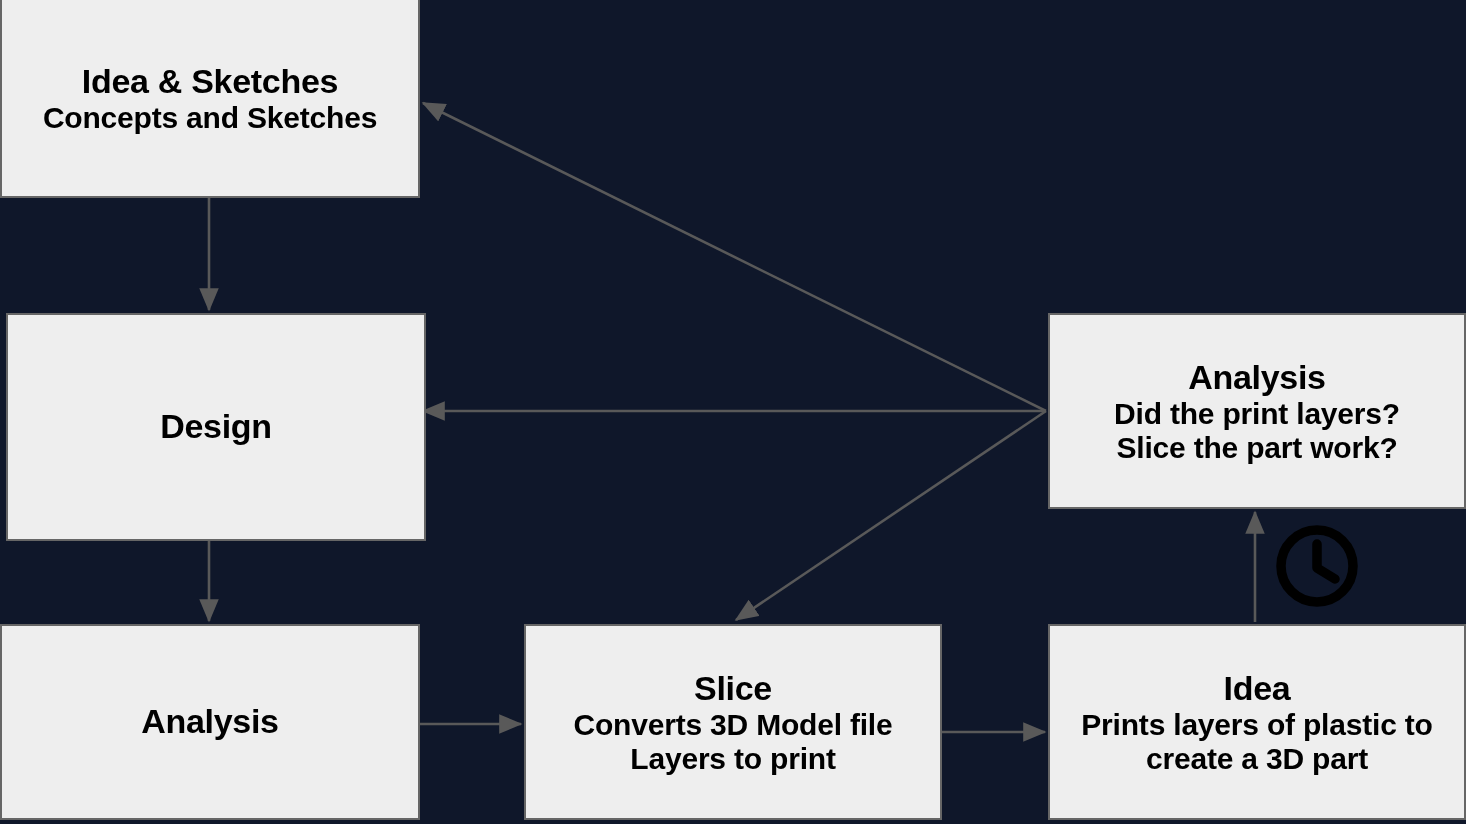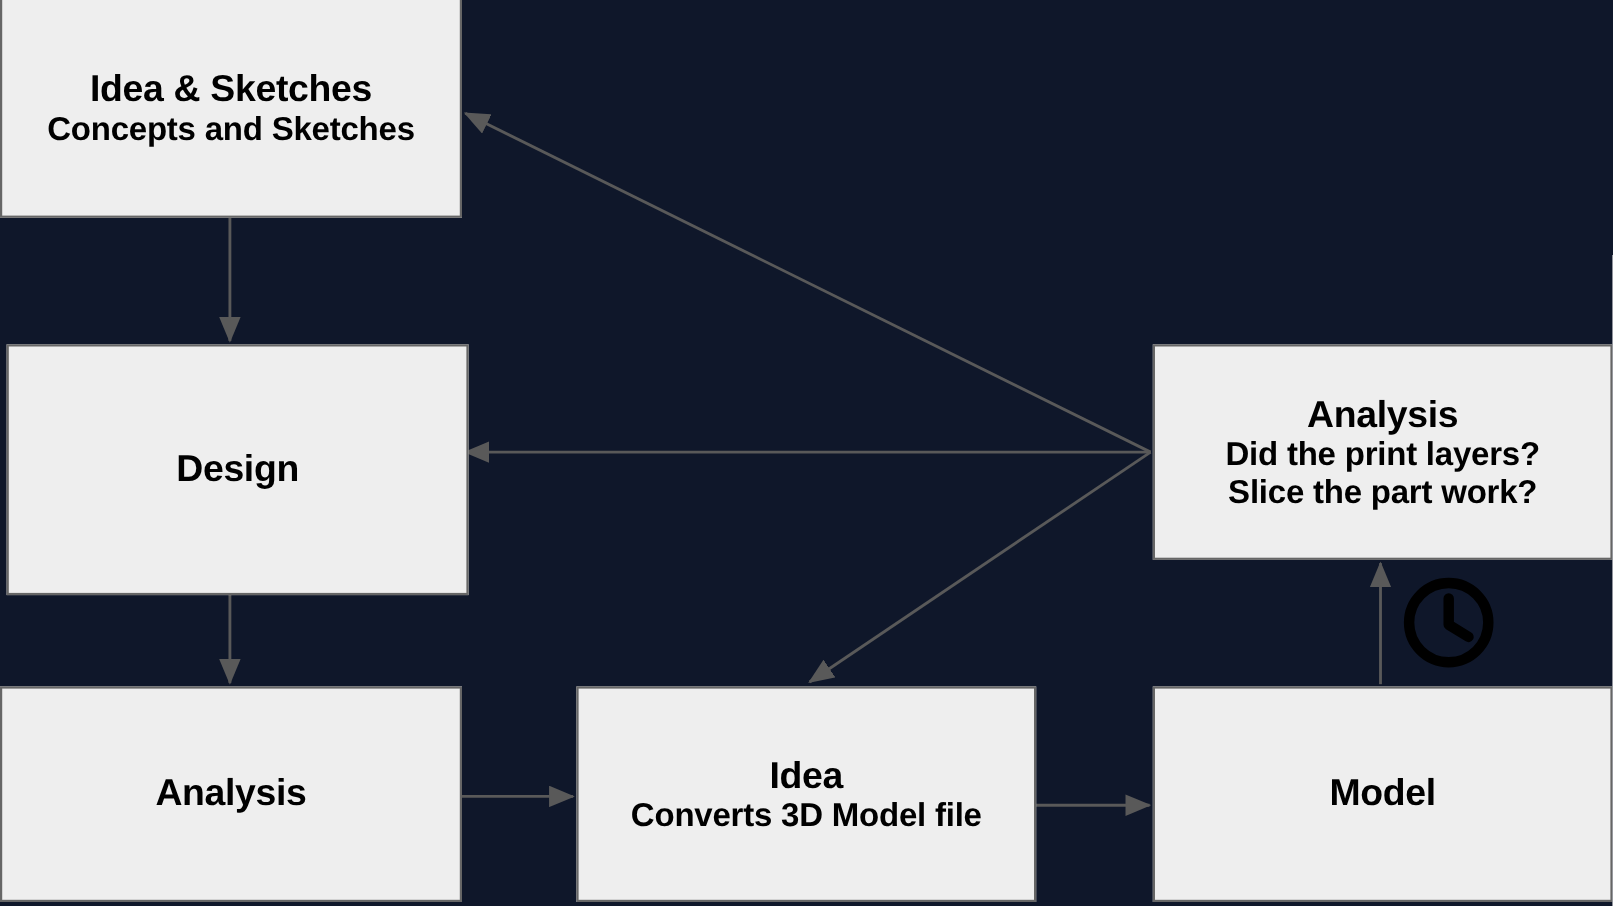--- a/index.html
+++ b/index.html
@@ -110,28 +110,33 @@
 
   <div class="node" id="node-design">
     <div class="title">Design</div>
   </div>
 
   <div class="node" id="node-analysis-pre">
     <div class="title">Analysis</div>
   </div>
 
   <div class="node" id="node-slice">
-    <div class="title">Idea</div>
+    <div class="title">Slice</div>
     <div class="sub">
       <span class="line">Converts 3D Model file</span>
+      <span class="line">Layers to print</span>
     </div>
   </div>
 
   <div class="node" id="node-print">
-    <div class="title">Model</div>
+    <div class="title">Idea</div>
+    <div class="sub">
+      <span class="line">Prints layers of plastic to</span>
+      <span class="line">create a 3D part</span>
+    </div>
   </div>
 
   <div class="node" id="node-analysis-post">
     <div class="title">Analysis</div>
     <div class="sub">
       <span class="line">Did the print layers?</span>
       <span class="line">Slice the part work?</span>
     </div>
   </div>
 

